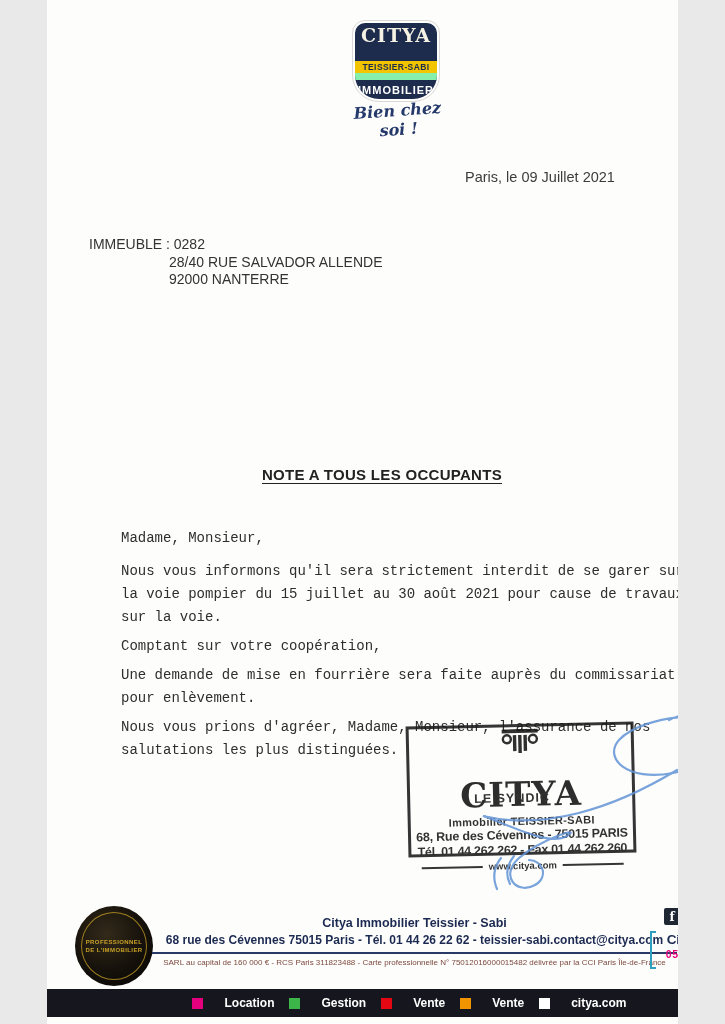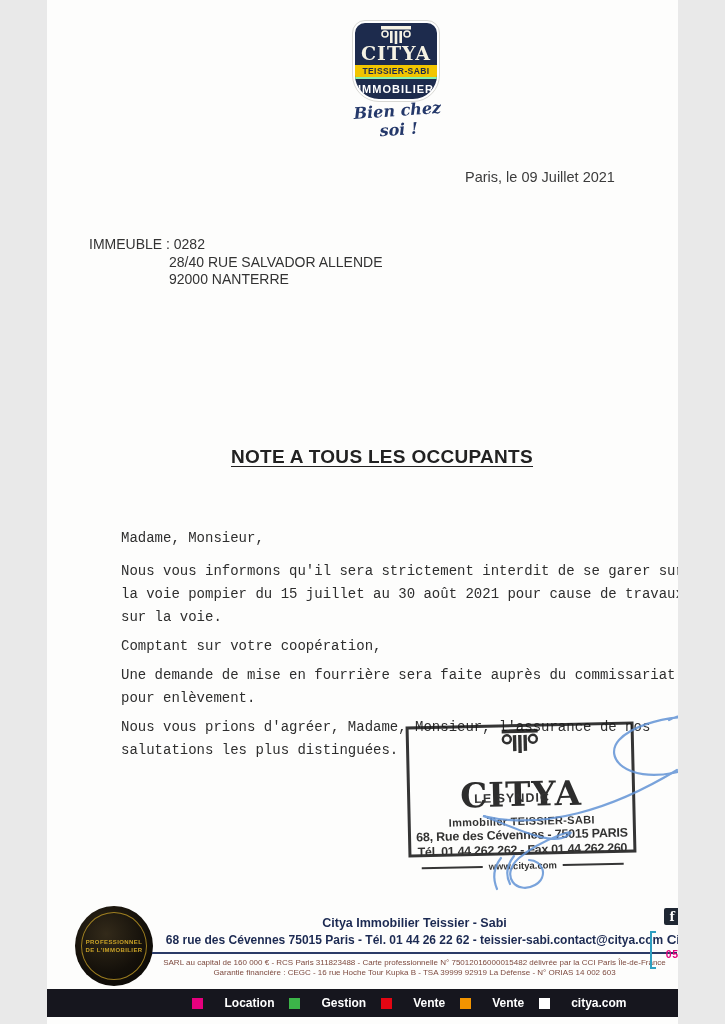--- a/index.html
+++ b/index.html
@@ -17,39 +17,39 @@
     border-radius:12px 12px 26px 26px;
     display:flex; flex-direction:column; align-items:center; overflow:hidden;
   }
   .logo-capital { margin-top:3px; }
   .logo-brand {
     font-family:"DejaVu Serif", serif; font-weight:bold; color:#f5f2e4;
     font-size:19px; letter-spacing:1px; line-height:20px; margin-top:-1px;
   }
   .logo-band {
     width:100%; background:#f2c500; color:#1d2b4d; text-align:center;
-    font-size:8.5px; font-weight:bold; letter-spacing:.4px; line-height:12px; margin-top:2px;
+    font-size:8.5px; font-weight:bold; letter-spacing:.4px; line-height:12px; margin-top:16px;
   }
   .logo-sector {
     color:#fff; font-size:11px; font-weight:bold; letter-spacing:1px;
-    line-height:20px; border-top:2px solid #86efac; width:100%; text-align:center;
+    line-height:20px; border-top:7px solid #86efac; width:100%; text-align:center;
   }
   .tagline {
     position:absolute; left:295px; top:101px; width:112px; text-align:center;
     font-family:"DejaVu Serif", serif; font-style:italic; font-weight:bold;
     color:#24386a; font-size:16px; transform:rotate(-4deg);
   }
 
   
   .date-line { position:absolute; left:418px; top:169px; font-size:14.5px; color:#3c3c3c; }
   .recipient { position:absolute; left:42px; top:236px; font-size:14px; color:#333; line-height:17.5px; }
   .recipient .indent { padding-left:80px; }
   .letter-title {
-    position:absolute; left:0; top:446px; width:670px; text-align:center;
-    font-size:19px; font-weight:bold; color:#222; letter-spacing:.3px;
+    position:absolute; left:0; top:466px; width:670px; text-align:center;
+    font-size:15px; font-weight:bold; color:#222; letter-spacing:.3px;
     text-decoration:underline; text-underline-offset:3px;
   }
   .body-text {
     position:absolute; left:74px; top:527px; width:585px;
     font-size:14px; color:#2e2e2e; line-height:23px;font-family:Liberation Mono, monospace;
   }
   .body-text p { margin-bottom:6px; }
   .body-text .salutation { margin-bottom:10px; }
 
   
@@ -193,21 +193,20 @@
     <div class="ring"></div>
     <div class="txt">PROFESSIONNEL</div>
     <div class="txt">DE L'IMMOBILIER</div>
   </div>
 
   <div class="footer-center">
     <div class="footer-company">Citya Immobilier Teissier - Sabi</div>
     <div class="footer-address">68 rue des Cévennes 75015 Paris - Tél. 01 44 26 22 62 - teissier-sabi.contact@citya.com</div>
     <div class="footer-rule"></div>
     <div class="footer-legal">SARL au capital de 160 000 € - RCS Paris 311823488 - Carte professionnelle N° 75012016000015482 délivrée par la CCI Paris Île-de-France</div>
-    <div class="footer-legal" style="margin-top:0;">Garantie financière : CEGC - 16 rue Hoche Tour Kupka B - TSA 39999 92919 La Défense - N° ORIAS 14 002 603</div>
   </div>
 
   <div class="footer-right">
     <div class="social-row">
       <div class="social-sq fb">f</div>
       <div class="social-sq">
         <svg width="12" height="10" viewBox="0 0 12 10">
             <path fill="#fff" d="M11.6 1.2c-.4.2-.8.3-1.3.4.5-.3.8-.7 1-1.2-.5.3-.9.4-1.4.5C9.4.4 8.8.2 8.2.2 7 .2 6.1 1.1 6.1 2.3l0 .5C4.3 2.7 2.7 1.9 1.6.6c-.2.3-.3.7-.3 1.1 0 .7.4 1.4 1 1.8-.4 0-.7-.1-1-.3 0 1 .7 1.9 1.7 2.1-.3.1-.6.1-1 .1.3.8 1.1 1.4 2 1.4C3.3 7.4 2.3 7.8 1.2 7.8l-.5 0c1 .7 2.2 1 3.5 1 4.2 0 6.5-3.5 6.5-6.5l0-.3c.4-.3.8-.7 1-1z" transform="scale(0.95)"></path>
           </svg>
       </div>

